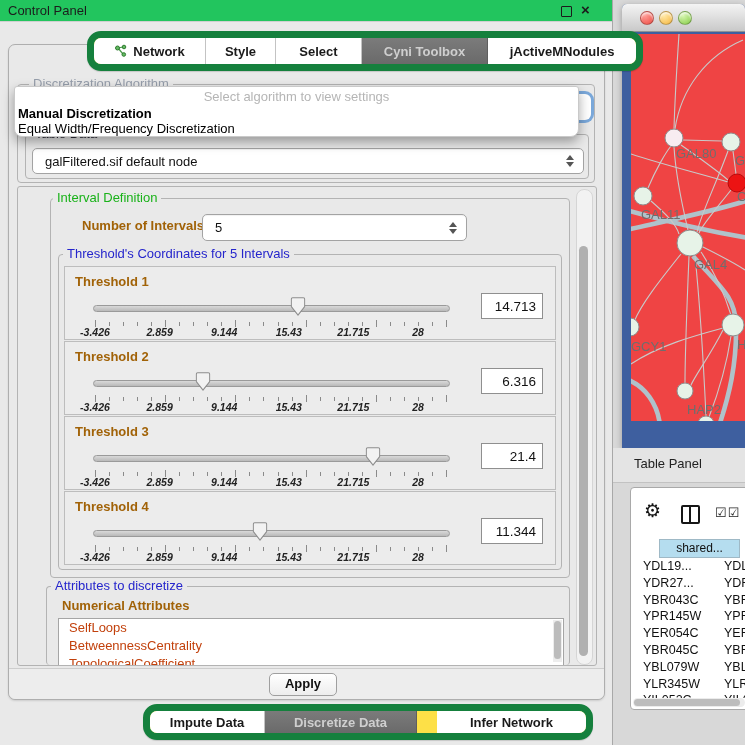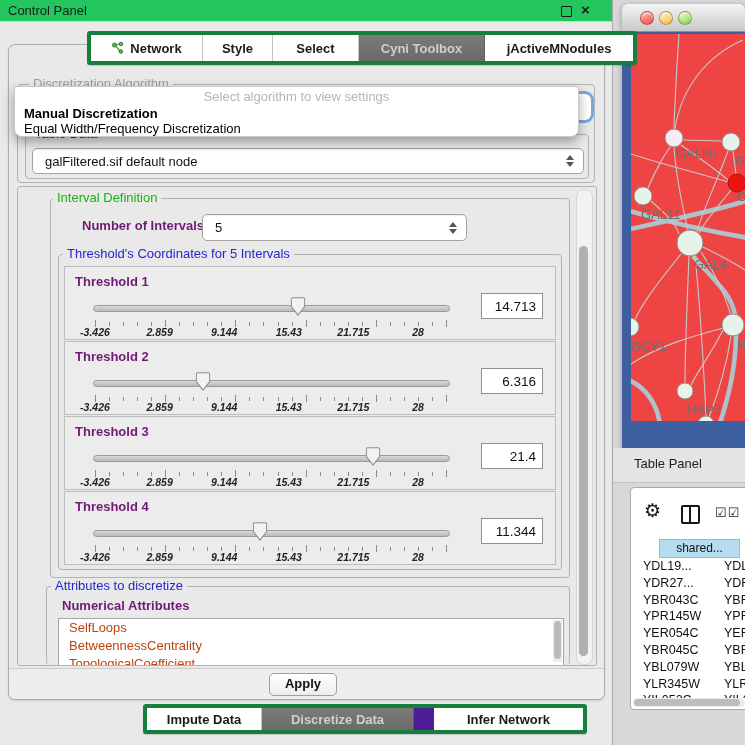--- a/index.html
+++ b/index.html
@@ -9,21 +9,21 @@
   
   .cpanel{position:absolute;left:0;top:0;width:612px;height:745px;background:#e9e9e9;border-right:1px solid #a8a8a8;}
   .cp-titlebar{position:absolute;left:0;top:0;width:100%;height:21px;background:#22c55e;border-bottom:1px solid #d0d0d0;}
   .cp-title{position:absolute;left:8px;top:3px;font-size:13px;color:#1c1c1c;}
   .float-ico{position:absolute;left:561px;top:6px;width:9px;height:9px;border:1.6px solid #1c1c1c;border-radius:1px;cursor:pointer;}
   .close-ico{position:absolute;left:581px;top:1px;font-size:15px;font-weight:bold;color:#1c1c1c;cursor:pointer;}
 
   .cp-card{position:absolute;left:8px;top:44px;width:595px;height:654px;background:#e9e9e9;border:1px solid #aeaeae;border-radius:7px;box-shadow:0 1px 2px rgba(0,0,0,.12);}
 
   
-  .seg{position:absolute;display:flex;background:#4c1d95;border:4px solid #15803d;border-radius:3px;overflow:hidden;box-shadow:0 1px 1px rgba(0,0,0,.15);}
+  .seg{position:absolute;display:flex;background:#fde047;border:7px solid #15803d;border-radius:14px;overflow:hidden;box-shadow:0 1px 1px rgba(0,0,0,.15);}
   .seg .sg{display:flex;align-items:center;justify-content:center;gap:5px;font-size:13px;font-weight:bold;color:#1a1a1a;border-right:1px solid #c3c3c3;cursor:pointer;background:#fff;}
   .seg .sg:last-child{border-right:none;}
   .seg .sg.active{background:linear-gradient(#7b7b7b,#6a6a6a);color:#cfcfcf;border-right-color:#5f5f5f;}
   .toptabs{left:87px;top:31px;height:26px;z-index:30;}
   .toptabs .sg{padding:0 10px;}
   .bottabs{left:143px;top:704px;height:22px;z-index:30;}
   .bottabs .sg{padding:0 12px;}
 
   
   .grp{position:absolute;border:1px solid #b3b3b3;border-radius:4px;}
@@ -39,29 +39,29 @@
   .spin{width:11px;margin-right:8px;display:flex;flex-direction:column;align-items:center;gap:2px;}
   .spin i{width:0;height:0;border-left:4px solid transparent;border-right:4px solid transparent;}
   .spin .up{border-bottom:5px solid #555;}
   .spin .dn{border-top:5px solid #555;}
 
   .algo-combo-focus{position:absolute;left:24px;top:93px;width:566px;height:26px;background:#fff;border-radius:6px;box-shadow:0 0 0 3px #7aa8da;z-index:5;}
 
   
   .popup{position:absolute;left:14px;top:86px;width:563px;height:49px;background:#fff;border:1px solid #c9c9c9;border-radius:3px 3px 8px 8px;box-shadow:0 5px 12px rgba(0,0,0,.35);z-index:40;}
   .popup .prompt{height:17px;padding-top:2px;text-align:center;color:#b5b5b5;font-size:13px;}
-  .popup .opt{height:15px;line-height:15px;padding-left:9px;font-size:13px;color:#000;cursor:pointer;}
+  .popup .opt{height:15px;line-height:15px;padding-left:3px;font-size:13px;color:#000;cursor:pointer;}
   .popup .opt.sel{font-weight:bold;}
 
   
   .panel2{position:absolute;left:16px;top:185px;width:578px;height:478px;border:1px solid #b3b3b3;border-radius:3px;background:#e9e9e9;overflow:hidden;}
   .vsb{position:absolute;right:3px;top:2px;width:15px;height:474px;background:#f2f2f2;border:1px solid #d5d5d5;border-radius:8px;}
   .vsb .th{position:absolute;left:2px;width:9px;border-radius:5px;background:#b0b0b0;}
 
-  .lbl-b{font-weight:bold;font-size:13px;color:#701a75;}
+  .lbl-b{font-weight:bold;font-size:13px;color:#a16207;}
 
   
   .thblock{position:absolute;left:46px;width:490px;height:72px;background:#ececec;border:1px solid #bdbdbd;}
   .thblock .tlabel{position:absolute;left:10px;top:7px;}
   .rail{position:absolute;left:28px;top:29px;width:355px;height:24px;}
   .track{position:absolute;left:0;top:9px;width:100%;height:5px;border:1px solid #9a9a9a;border-radius:4px;background:linear-gradient(#d9d9d9,#b9b9b9);}
   .thumb{position:absolute;top:1px;width:15px;height:19px;transform:translateX(-50%);}
   .ticksrow{position:absolute;left:30px;top:53px;width:351px;height:8px;}
   .ticksrow i{position:absolute;top:2px;width:1px;height:4px;background:#8a8a8a;}
   .ticksrow i.major{top:0;height:7px;}

